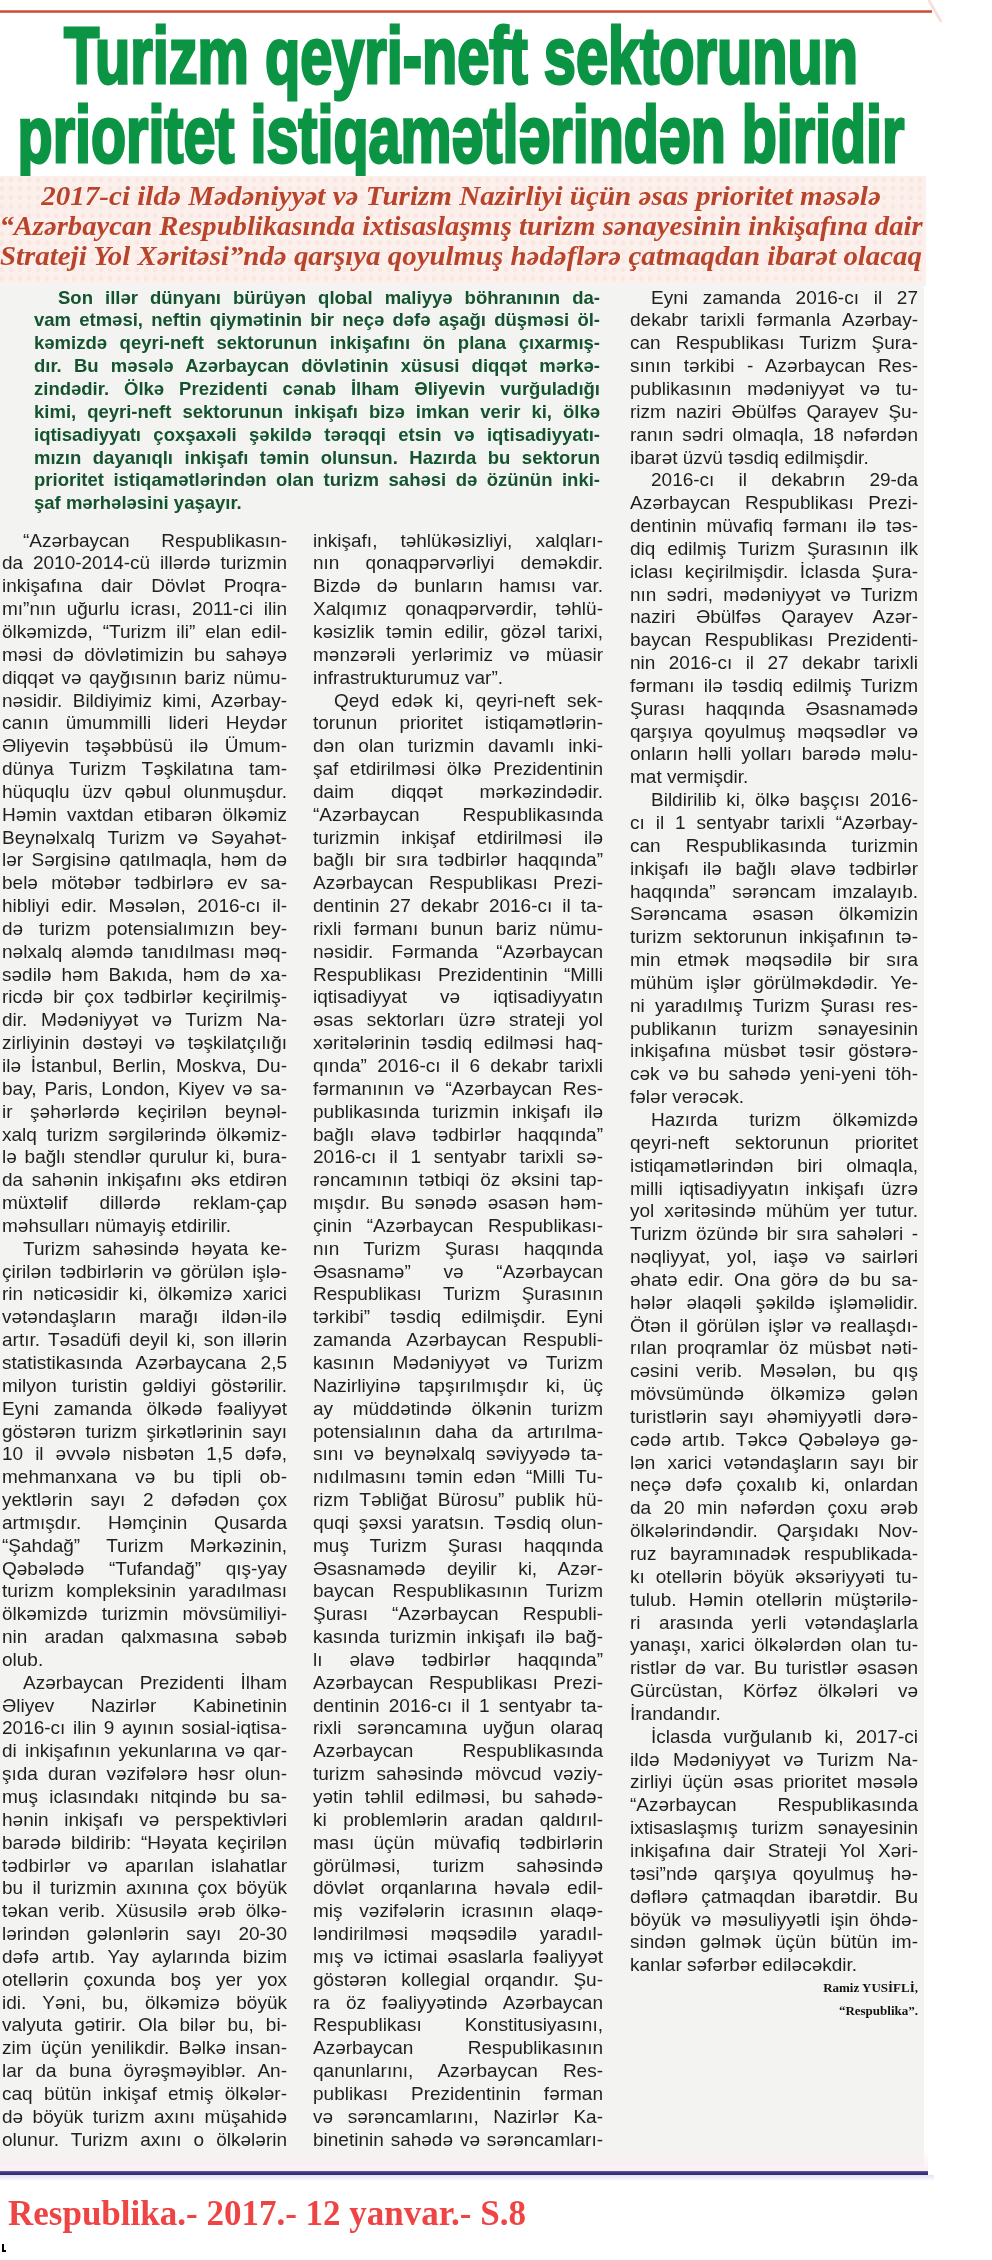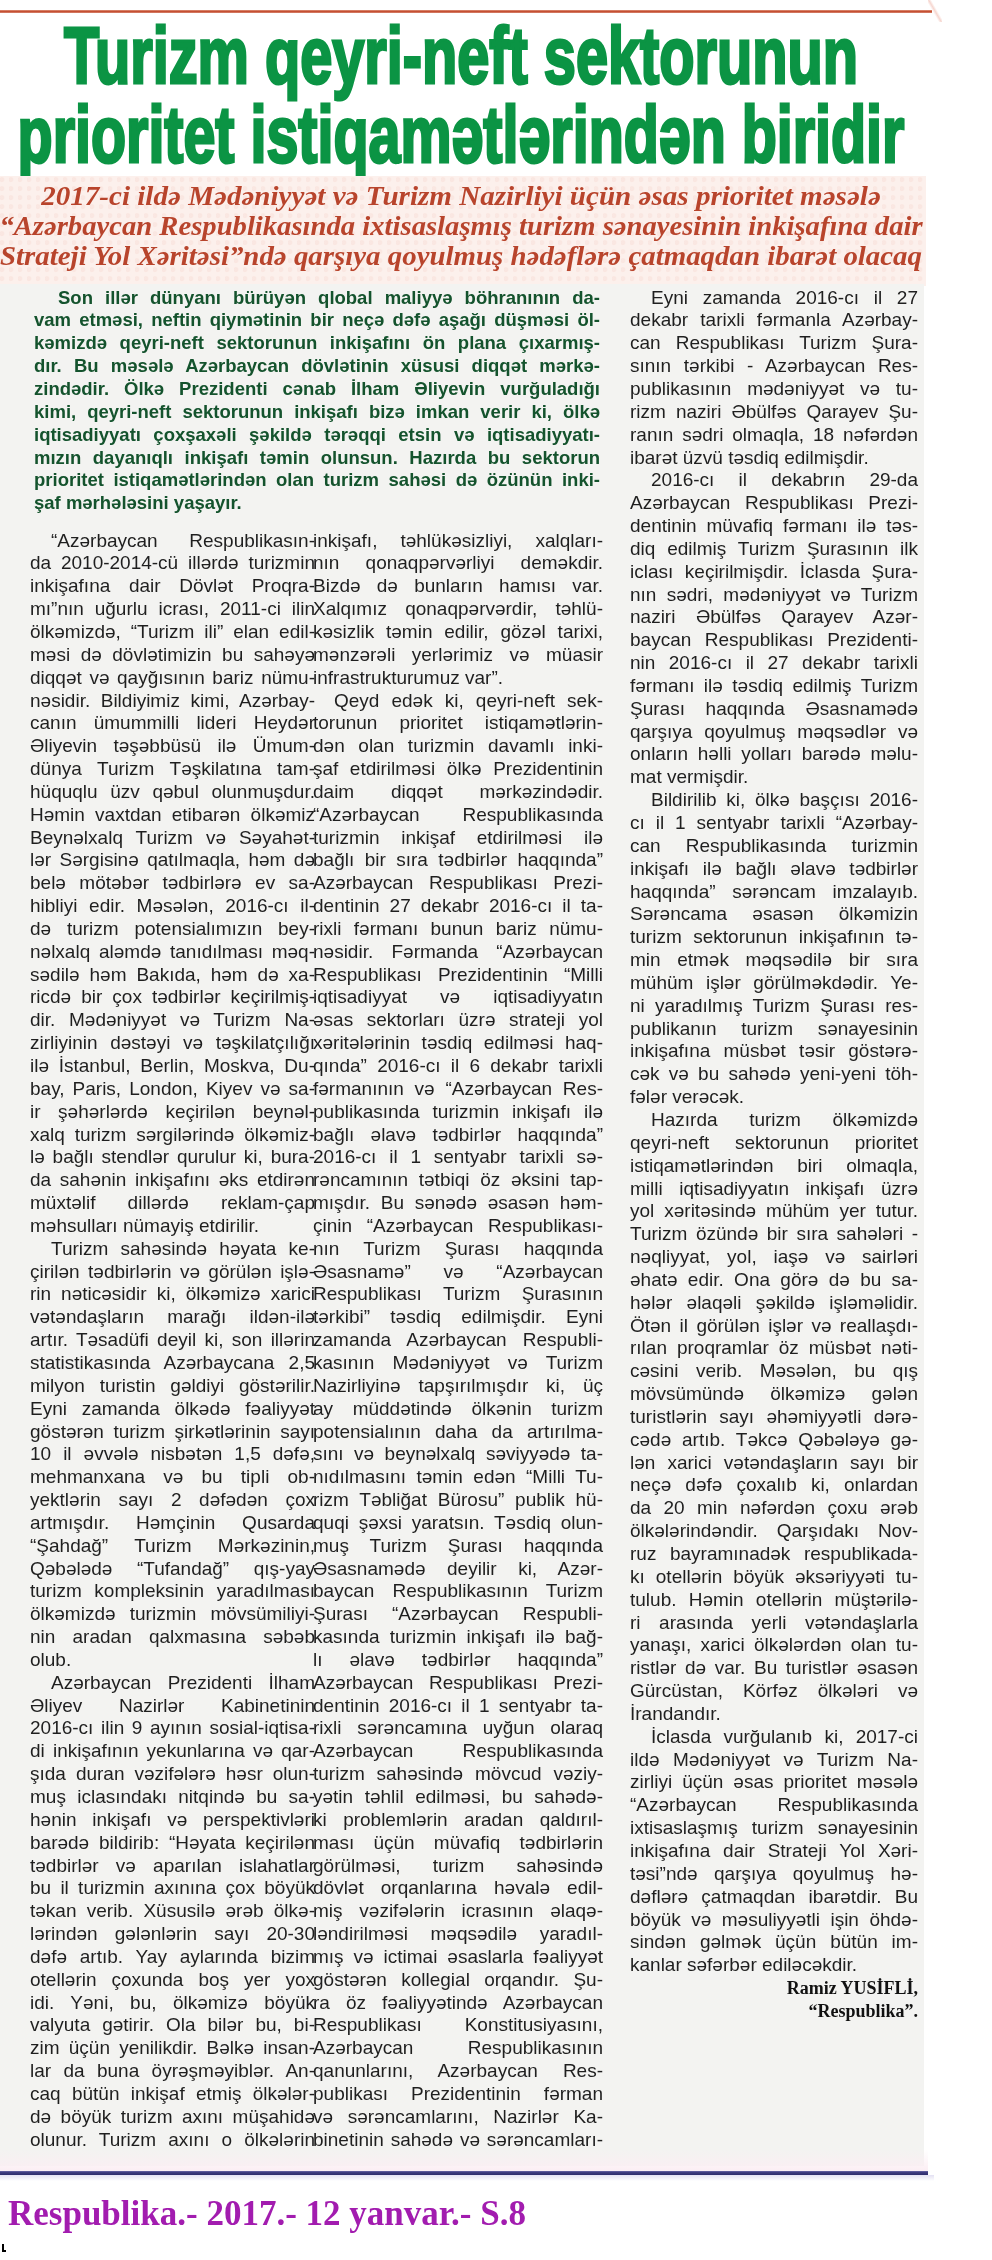--- a/index.html
+++ b/index.html
@@ -66,51 +66,51 @@
     #body-bg{
       left:0;top:284px;width:924px;height:1882px;
       background:var(--body-background);
     }
     #pink-fade{
       left:0;top:2150px;width:928px;height:21px;
       background:linear-gradient(180deg,rgba(251,238,243,0),#fbeef3);
     }
     .col{position:absolute;font-size:19px;line-height:22.84px;}
     #lead{left:34px;top:286.6px;width:566px;font-weight:700;font-size:18.5px;color:#14532d;}
-    #col-1{left:2px;top:529.6px;width:285px;margin-left:28px;}
+    #col-1{left:2px;top:529.6px;width:285px;}
     #col-2{left:313px;top:529.6px;width:290px;}
     #col-3{left:630px;top:286.6px;width:288px;}
 
     .ln{
       text-align:justify;text-align-last:justify;
       white-space:normal;hyphens:none;overflow-wrap:normal;word-break:normal;
     }
     .ln.last{text-align-last:left;}
     .para.indent .ln:first-child{text-indent:21px;}
     #lead .para.indent .ln:first-child{text-indent:24px;}
 
     .byline{
       text-align:right;
       font-family:"Liberation Serif",serif;font-weight:700;
-      font-size:18px;line-height:22.84px;color:#111;
+      font-size:13px;line-height:22.84px;color:#111;
     }
 
     
     #bottom-rule{
       left:0;top:2171px;width:928px;height:4px;
       background:linear-gradient(180deg,#6a67a6,var(--bottom-rule) 40%,#2e2c6c 100%);
     }
     #bottom-glow{
       left:0;top:2175px;width:934px;height:6px;
       background:linear-gradient(180deg,#e4e1f3,rgba(255,255,255,0));
     }
     #footer{
       position:absolute;left:8px;top:2194px;white-space:nowrap;
       font-family:"Liberation Serif",serif;font-weight:700;
-      font-size:35px;line-height:40px;color:#a21caf;
+      font-size:35px;line-height:40px;color:#ef4444;
     }
     #crop-mark{
       left:2px;top:2244px;width:4px;height:8px;
       border-left:2px solid #000;border-bottom:2px solid #000;box-sizing:border-box;
     }
   </style>
 </head>
 <body>
 
 <div id="page">

